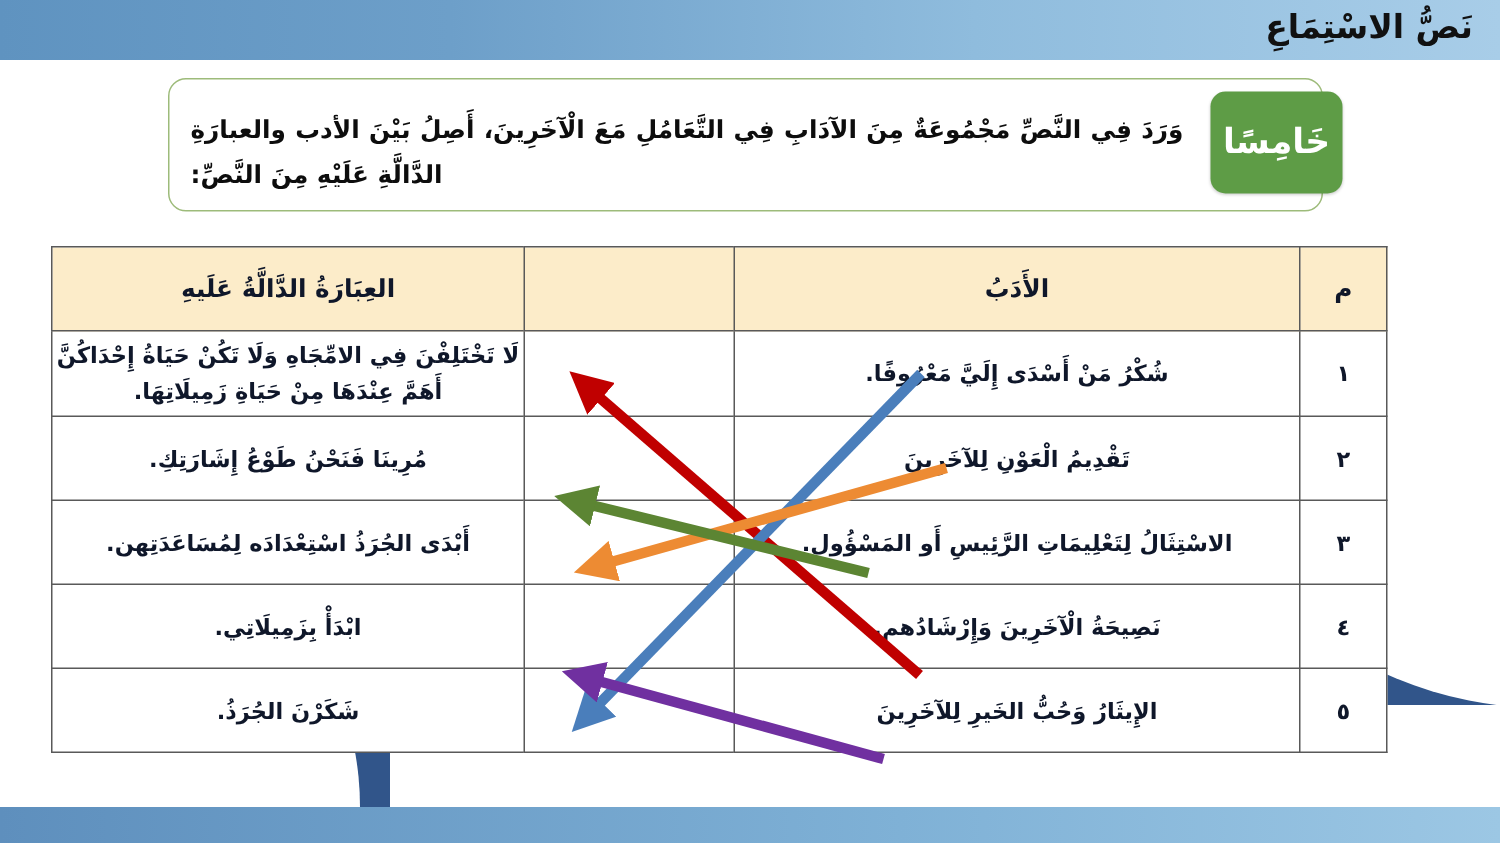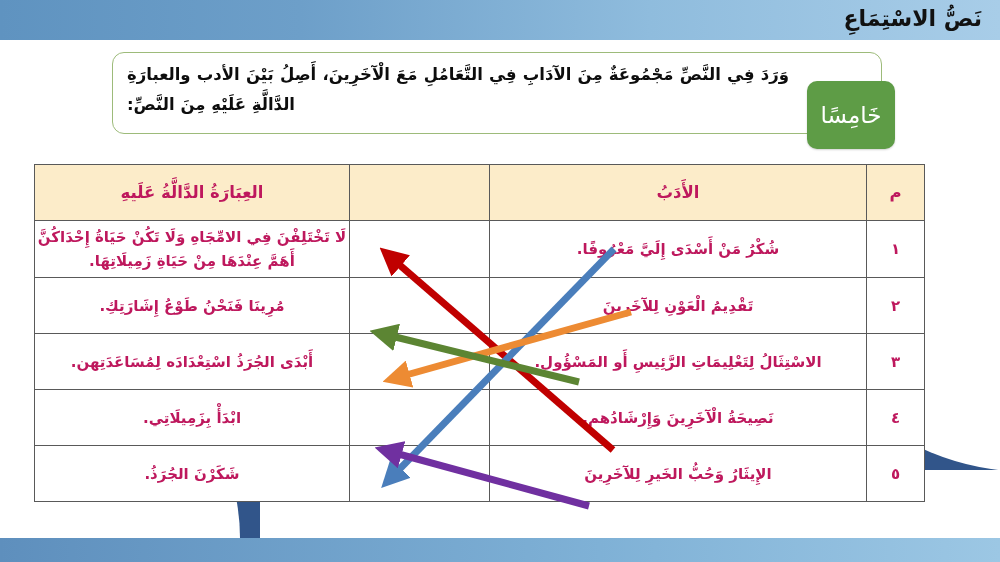--- a/index.html
+++ b/index.html
@@ -100,21 +100,21 @@
   .question-card {
     position: absolute;
     top: 52px;
     right: 118px;
     width: 770px;
     min-height: 82px;
     border: 1px solid #9dbb7a;
     border-radius: 12px;
     background: #ffffff;
     box-sizing: border-box;
-    padding: 7px 92px 8px 14px;
+    padding: 19px 92px 8px 14px;
     z-index: 11;
   }
   .question-text {
     font-size: 16.5px;
     font-weight: bold;
     line-height: 30px;
     color: #0d0d0d;
     text-align: justify;
     text-align-last: left;
     direction: rtl;
@@ -126,24 +126,23 @@
     right: -14px;
     width: 88px;
     height: 68px;
     background: #5e9c46;
     border-radius: 10px;
     display: flex;
     align-items: center;
     justify-content: center;
     color: #ffffff;
     font-size: 23px;
-    font-weight: normal;
+    font-weight: bold;
     z-index: 13;
     box-shadow: 0 1px 2px rgba(0,0,0,0.18);
-    margin-top: 20px;
   }
 
   
   .match-table {
     position: absolute;
     top: 164px;
     right: 75px;
     width: 890px;
     border-collapse: collapse;
     table-layout: fixed;
@@ -151,21 +150,21 @@
     z-index: 11;
   }
   .match-table th,
   .match-table td {
     border: 1px solid #595959;
     vertical-align: middle;
     text-align: center;
     padding: 4px 0;
     font-size: 15px;
     font-weight: bold;
-    color: #be185d;
+    color: #0f172a;
     line-height: 24px;
     box-sizing: border-box;
   }
   .match-table thead th {
     background: #fcecc9;
     height: 56px;
     font-size: 16.5px;
   }
   .match-table tbody td {
     height: 56px;

